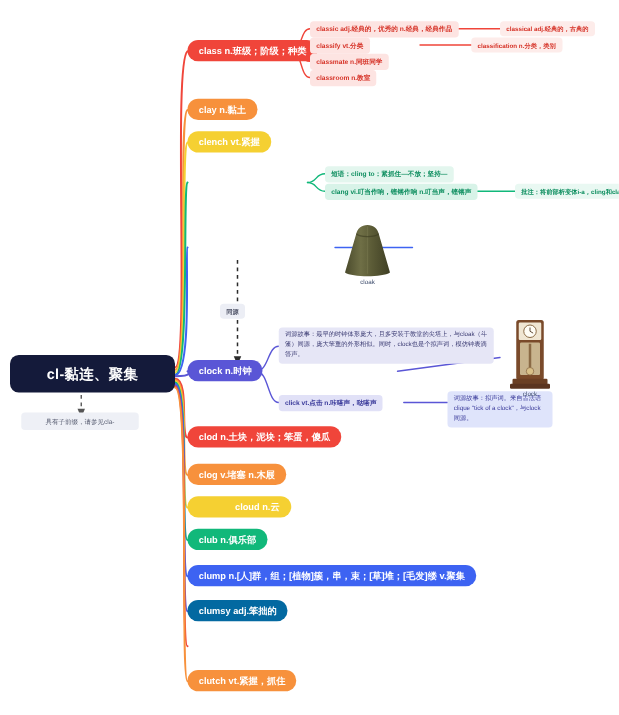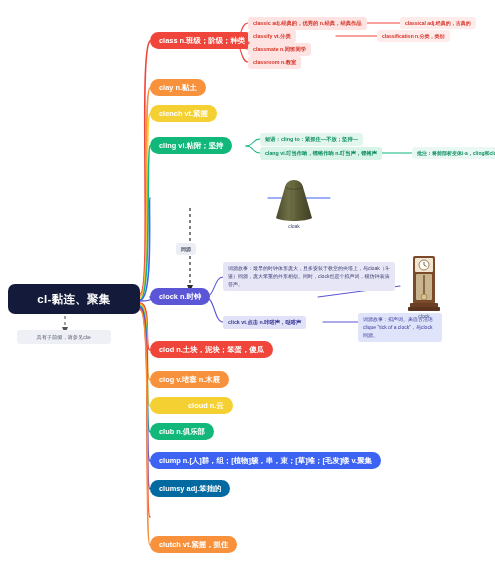--- a/index.html
+++ b/index.html
@@ -102,23 +102,20 @@
   </div>
 
   <div class="node l1" style="left:150px;top:79px;background:#f7913c;">
     <span>clay  n.黏土</span>
   </div>
 
   <div class="node l1" style="left:150px;top:105px;background:#f5d032;">
     <span>clench  vt.紧握</span>
   </div>
 
-  <div class="node l1" style="left:150px;top:137px;background:#11b87a;">
-    <span>cling  vi.粘附；坚持</span>
-  </div>
 
 
   <div class="node l1" style="left:150px;top:288px;background:#5a56d6;">
     <span>clock  n.时钟</span>
   </div>
 
   <div class="node l1" style="left:150px;top:341px;background:#f0453a;">
     <span>clod  n.土块，泥块；笨蛋，傻瓜</span>
   </div>
 

